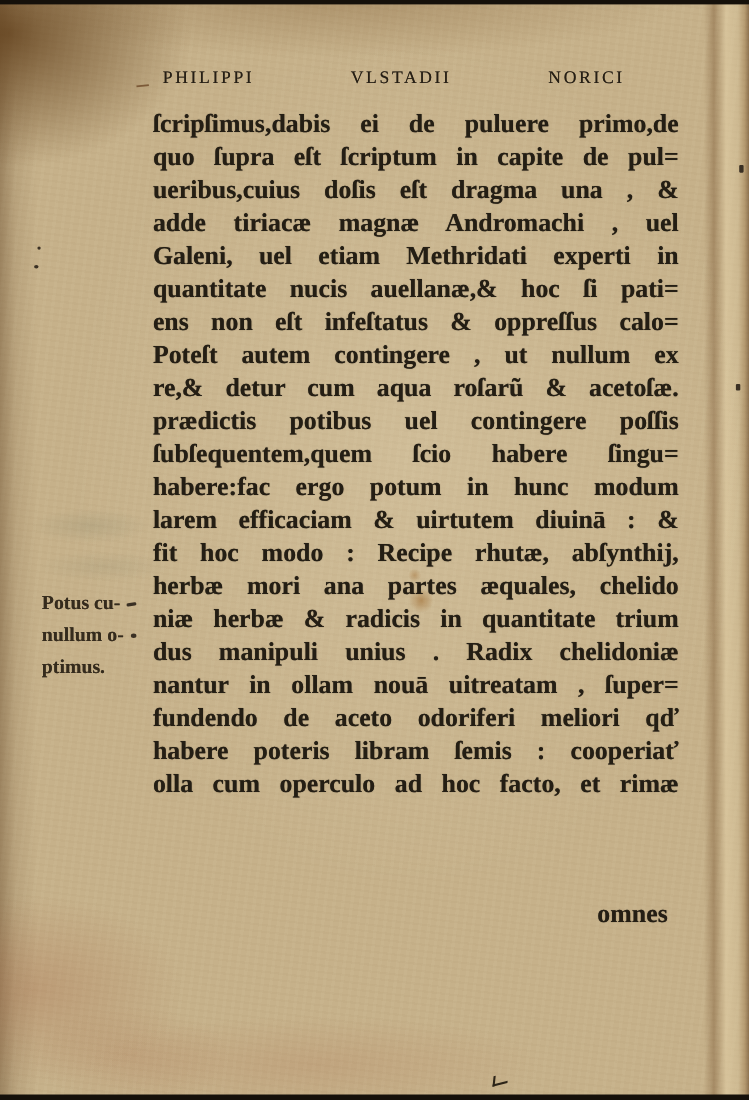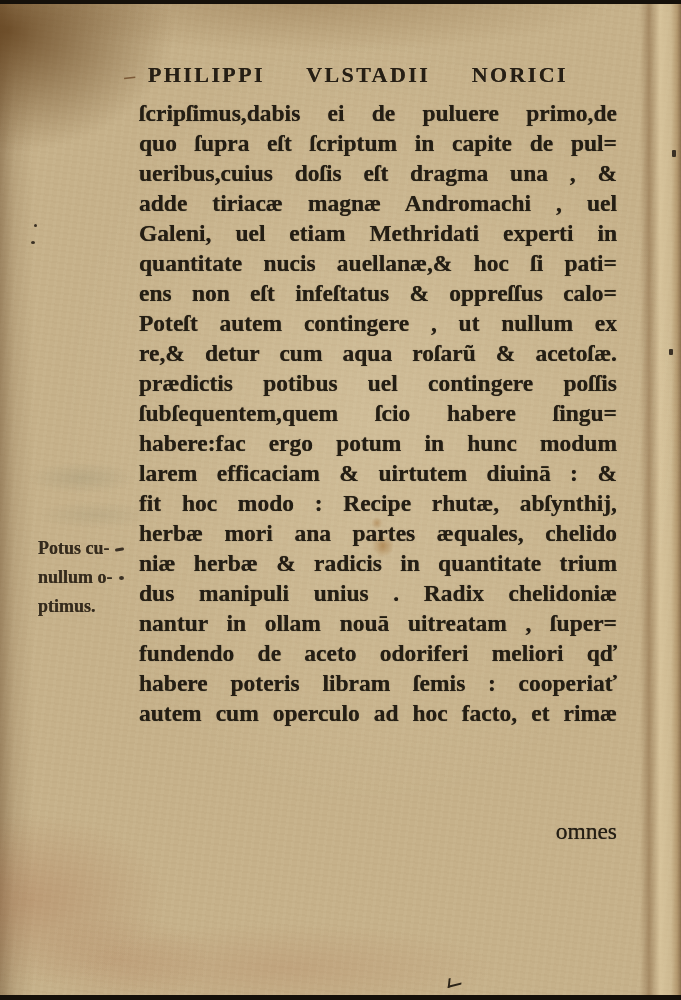--- a/index.html
+++ b/index.html
@@ -36,42 +36,42 @@
       
       repeating-linear-gradient(7deg,  rgba(118,88,48,.035) 0 2px, rgba(0,0,0,0) 2px 6px),
       repeating-linear-gradient(97deg, rgba(255,240,208,.045) 0 3px, rgba(0,0,0,0) 3px 8px);
   }
   .bar{position:absolute;left:0;width:100%;background:#15100a;}
   .bar.top{top:0;height:4px;}
   .bar.bottom{bottom:0;height:5px;}
 
   .running-header{
     position:absolute;left:148px;top:62px;width:420px;margin:0;
-    font-size:22px;font-weight:bold;color:#261f15;
+    font-size:16px;font-weight:normal;color:#261f15;
     letter-spacing:2.4px;word-spacing:9px;
     text-align:justify;text-align-last:justify;
     text-shadow:0 0 .6px rgba(38,30,20,.75);
   }
   .header-dash{
     position:absolute;left:124px;top:63px;
     font-size:22px;font-weight:bold;color:#7c5a38;
     transform:rotate(-6deg);
   }
   .body-text{
     position:absolute;left:139px;top:98px;width:478px;
     font-size:23.5px;font-weight:bold;color:#241e14;
     text-shadow:0 0 .7px rgba(36,29,19,.8);
   }
   .body-text .line{
     height:30px;line-height:30px;white-space:nowrap;
     text-align:justify;text-align-last:justify;
   }
   .catchword{
-    position:absolute;left:139px;top:818px;width:478px;
-    font-size:23.5px;font-weight:normal;color:#241e14;
+    position:absolute;left:129px;top:818px;width:478px;
+    font-size:23.5px;font-weight:bold;color:#241e14;
     text-align:right;text-shadow:0 0 .7px rgba(36,29,19,.8);
   }
   .margin-note{
     position:absolute;left:38px;top:534px;width:102px;
     font-weight:bold;font-size:18px;line-height:29px;
     color:#352b1d;text-shadow:0 0 .5px rgba(48,38,26,.7);
   }
   .speck{position:absolute;background:#3a3024;border-radius:50%;}
   .speck.a{left:34px;top:224px;width:3px;height:3px;}
   .speck.b{left:31px;top:241px;width:4px;height:3px;}
@@ -117,21 +117,21 @@
       <div class="line">ſubſequentem,quem ſcio habere ſingu=</div>
       <div class="line">habere:fac ergo potum in hunc modum</div>
       <div class="line">larem efficaciam &amp; uirtutem diuinā : &amp;</div>
       <div class="line">fit hoc modo : Recipe rhutæ, abſynthij,</div>
       <div class="line">herbæ mori ana partes æquales, chelido</div>
       <div class="line">niæ herbæ &amp; radicis in quantitate trium</div>
       <div class="line">dus manipuli unius . Radix chelidoniæ</div>
       <div class="line">nantur in ollam nouā uitreatam , ſuper=</div>
       <div class="line">fundendo de aceto odoriferi meliori qď</div>
       <div class="line">habere poteris libram ſemis : cooperiať</div>
-      <div class="line">autem cum operculo ad hoc facto, et rimæ</div>
+      <div class="line">olla cum operculo ad hoc facto, et rimæ</div>
     </main>
 
   <div class="catchword">omnes</div>
 
   <span class="speck a"></span>
   <span class="speck b"></span>
   <span class="speck c"></span>
   <span class="speck d"></span>
   <span class="speck e"></span>
   <span class="speck f"></span>

